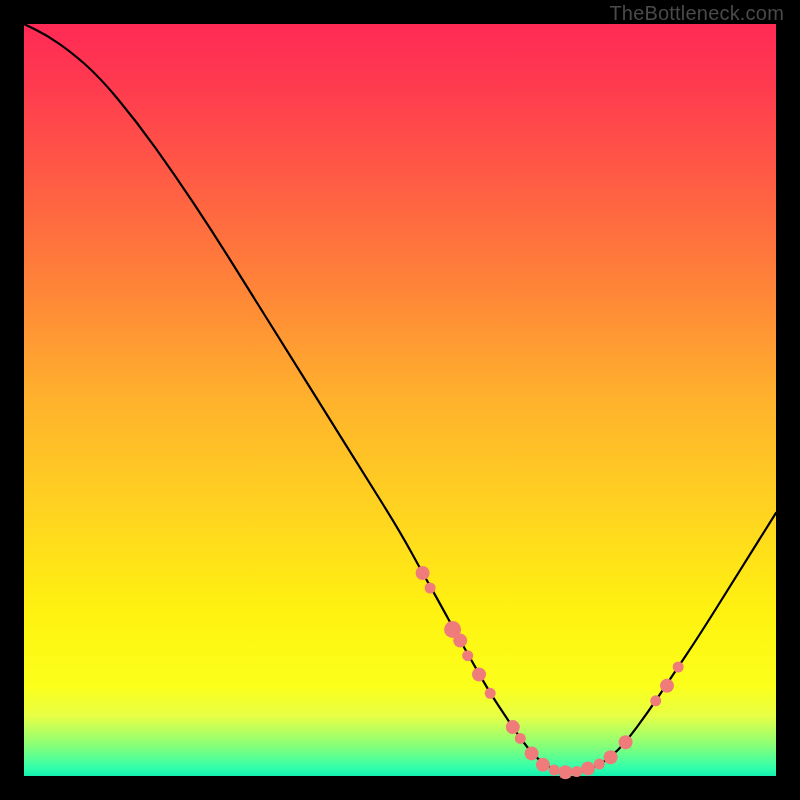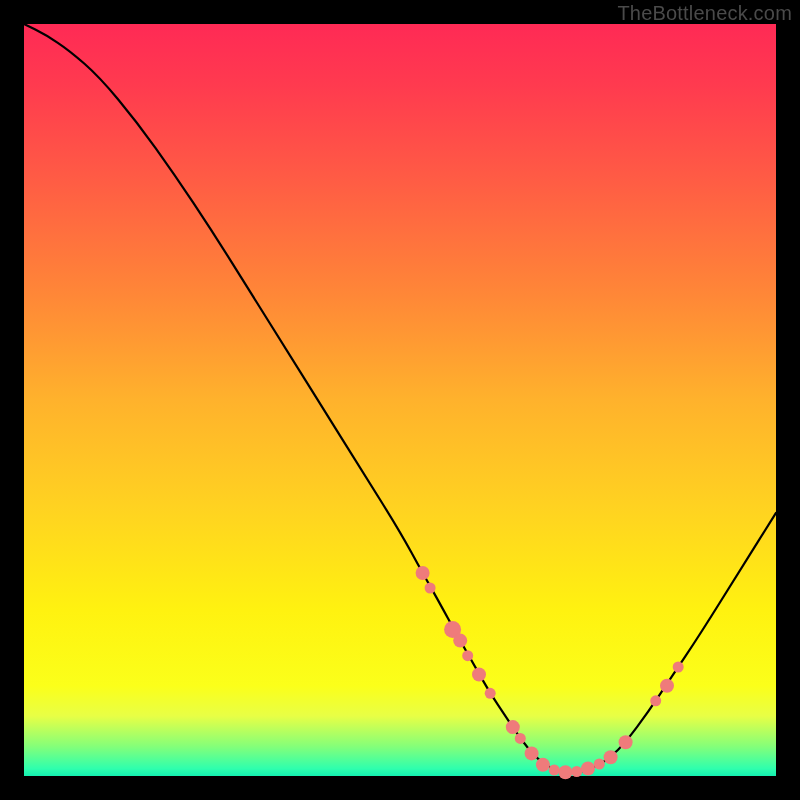--- a/index.html
+++ b/index.html
@@ -28,21 +28,21 @@
       #fbff1a 88%,
       #e8ff45 92%,
       #86ff78 96%,
       #2fffad 99%,
       #14f0b0 100%
     );
   }
   .watermark {
     position: absolute;
     top: 2px;
-    right: 8px;
+    right: 16px;
     color: #4a4a4a;
     font-size: 20px;
     font-weight: 400;
     letter-spacing: 0.2px;
     z-index: 10;
   }
   svg.plot {
     position: absolute;
     left: 0;
     top: 0;

